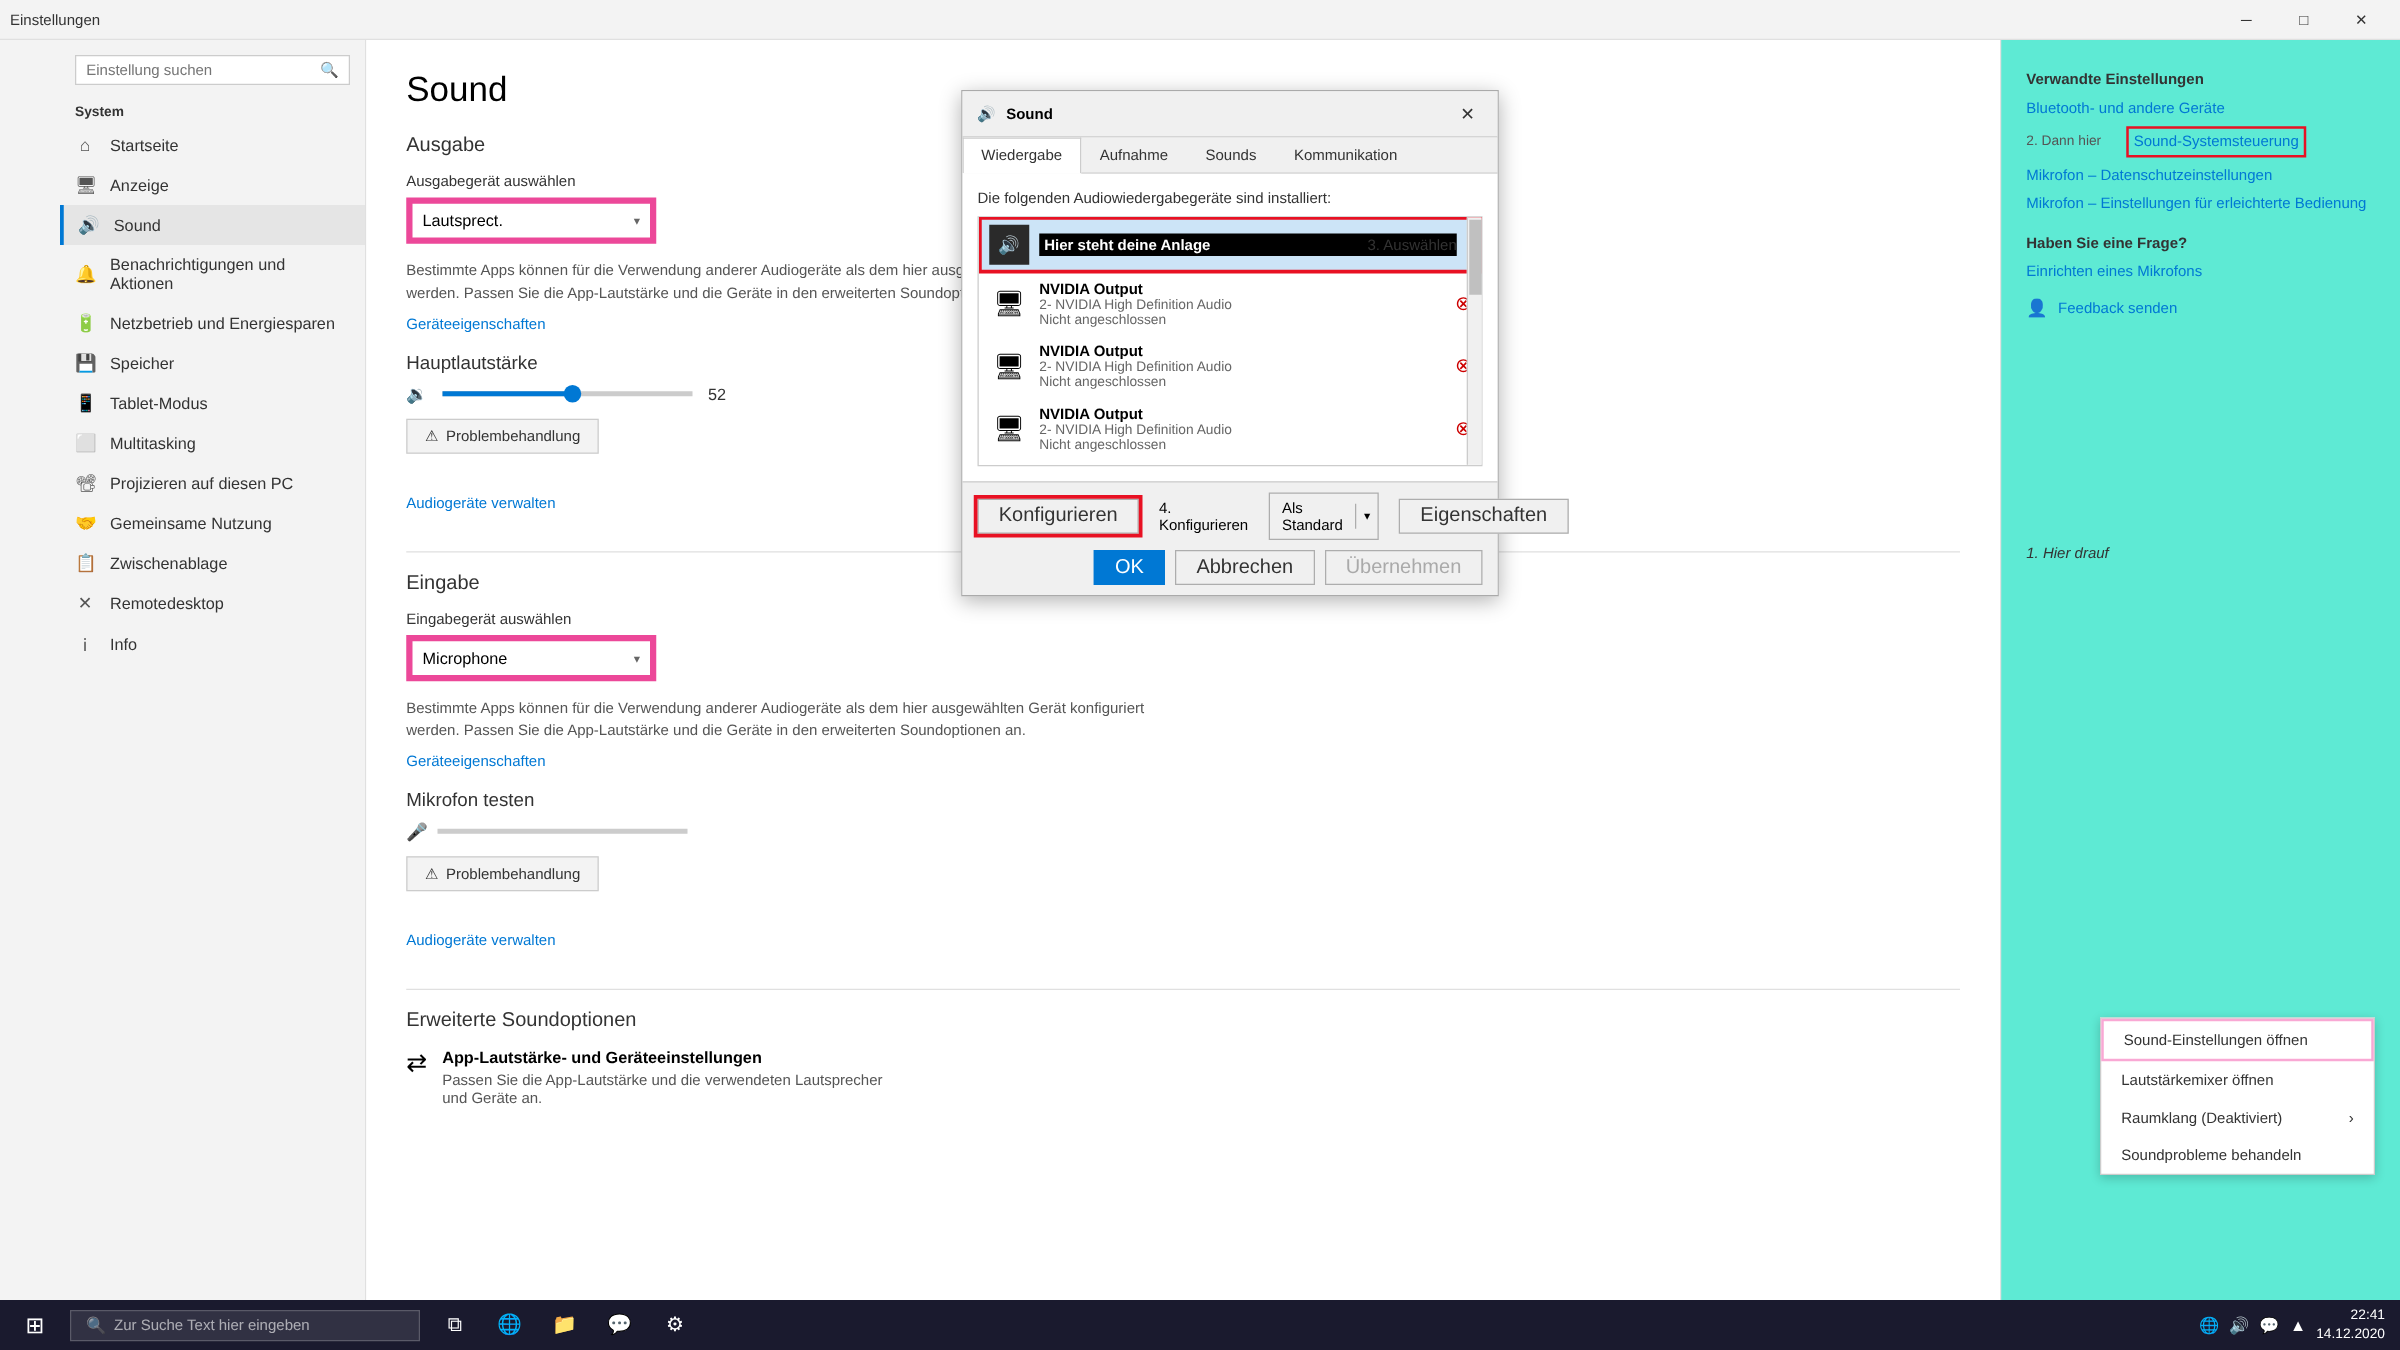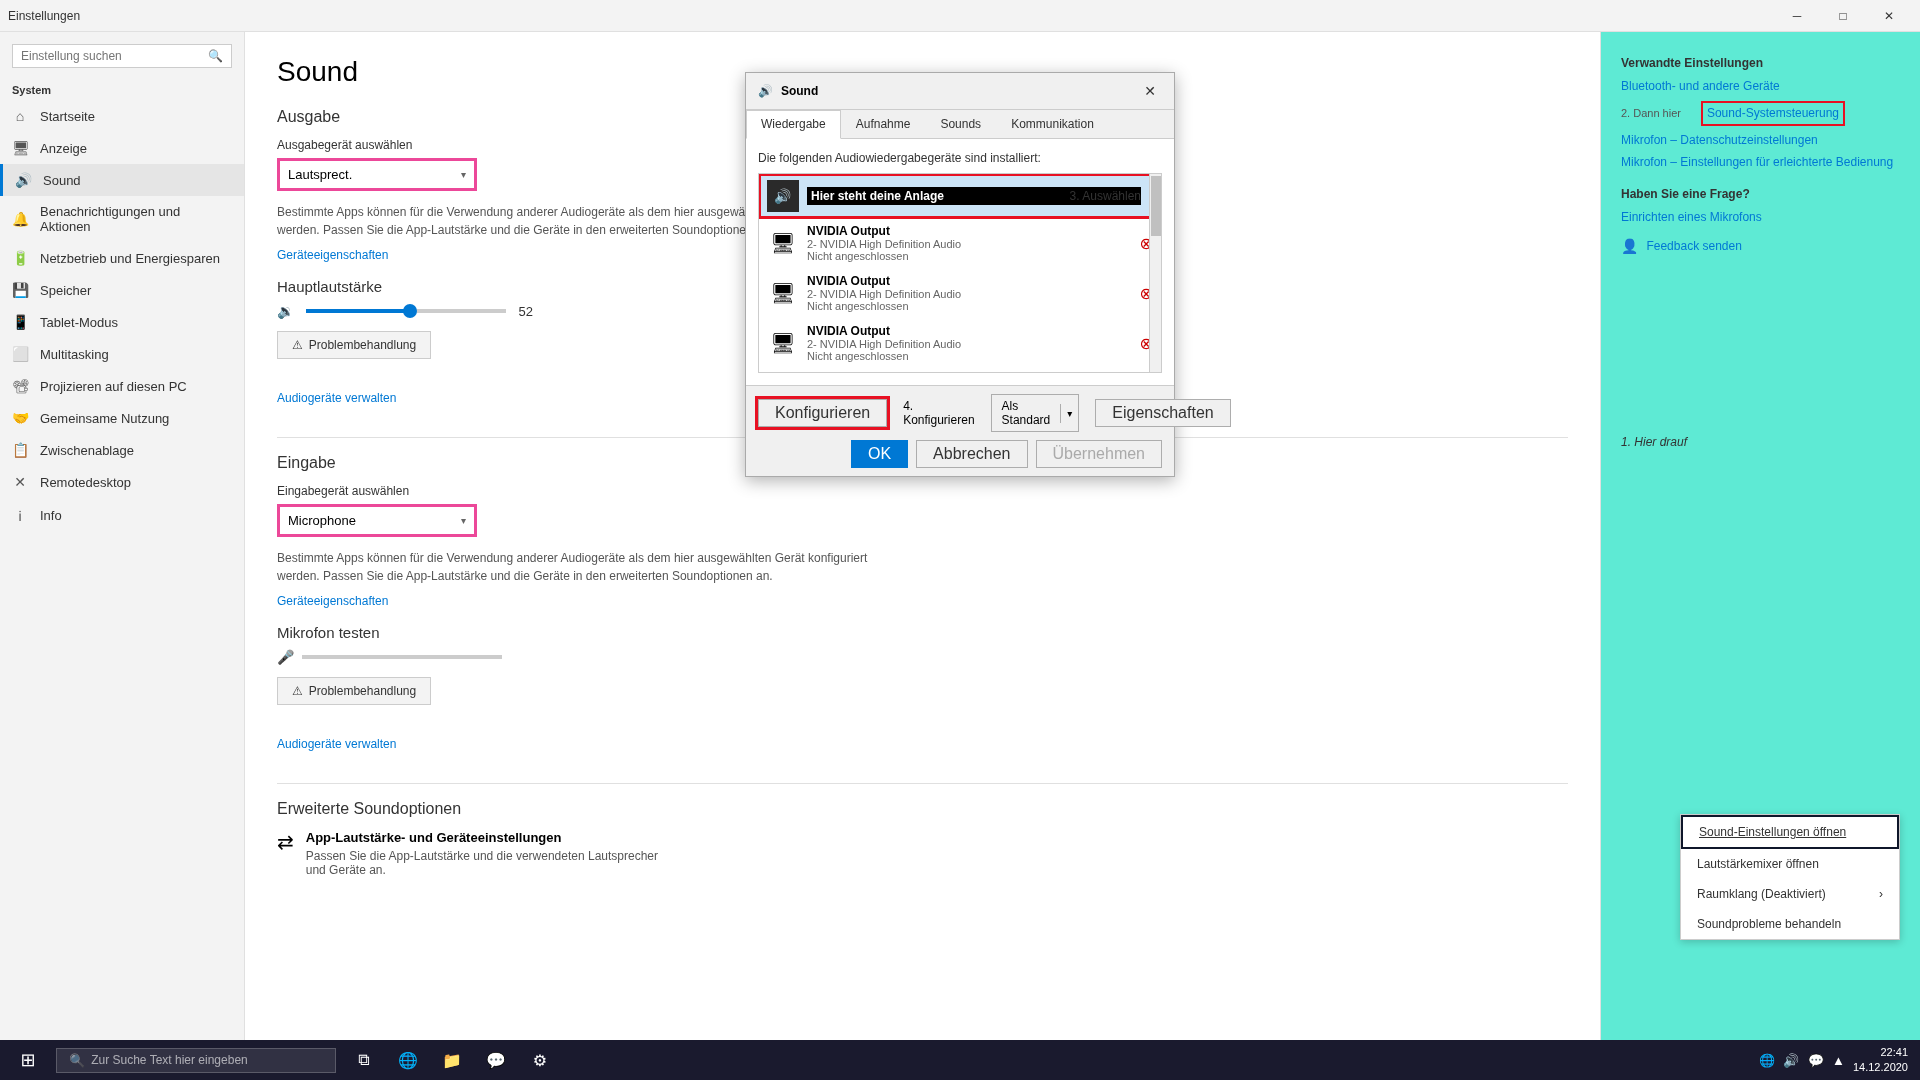--- a/index.html
+++ b/index.html
@@ -13,21 +13,21 @@
       align-items: center;
       justify-content: space-between;
       padding: 0 8px;
       border-bottom: 1px solid #e0e0e0;
     }
     .titlebar-title { font-size: 12px; color: #333; }
     .titlebar-controls { display: flex; gap: 0; }
     .titlebar-btn { width: 46px; height: 32px; display: flex; align-items: center; justify-content: center; font-size: 12px; cursor: pointer; background: transparent; border: none; color: #333; }
 
     .app-container { display: flex; flex-direction: column; height: calc(1080px - 32px); }
-    .main-content { display: flex; flex: 1; overflow: hidden; }
+    .main-content { display: flex; flex: 1; overflow: hidden; margin-left: 48px; }
 
     
     .sidebar {
       width: 245px;
       background: #f3f3f3;
       border-right: 1px solid #e0e0e0;
       display: flex;
       flex-direction: column;
       padding-top: 8px;
       flex-shrink: 0;
@@ -62,21 +62,21 @@
       padding: 24px 32px;
     }
 
     .page-title { font-size: 28px; font-weight: 300; color: #000; margin-bottom: 20px; }
 
     .section-title { font-size: 16px; font-weight: 400; margin-bottom: 12px; color: #333; }
 
     .label-text { font-size: 12px; color: #333; margin-bottom: 6px; }
 
     .dropdown-select {
-      width: 200px; border: 3px solid #ec4899; background: white;
+      width: 200px; border: 5px solid #ec4899; background: white;
       padding: 6px 8px; display: flex; align-items: center; justify-content: space-between;
       cursor: pointer; margin-bottom: 12px;
     }
     .dropdown-arrow { font-size: 10px; color: #666; }
 
     .description-text { font-size: 12px; color: #555; max-width: 600px; margin-bottom: 8px; line-height: 1.5; }
 
     .link-text { color: #0078d4; font-size: 12px; cursor: pointer; text-decoration: none; margin-bottom: 16px; display: inline-block; }
 
     .subsection-label { font-size: 15px; font-weight: 400; margin-bottom: 8px; color: #333; }
@@ -131,21 +131,21 @@
     }
     .context-menu-item {
       padding: 8px 16px;
       font-size: 12px;
       color: #333;
       cursor: pointer;
       display: flex;
       align-items: center;
       justify-content: space-between;
     }
-    .context-menu-item.highlighted { border: 2px solid #0f172a; text-decoration: underline; }
+    .context-menu-item.highlighted { border: 2px solid #f9a8d4; }
 
     
     .dialog-overlay {
       position: absolute;
       top: 0; left: 0; right: 0; bottom: 40px;
       display: flex;
       align-items: flex-start;
       justify-content: center;
       padding-top: 40px;
       z-index: 200;

